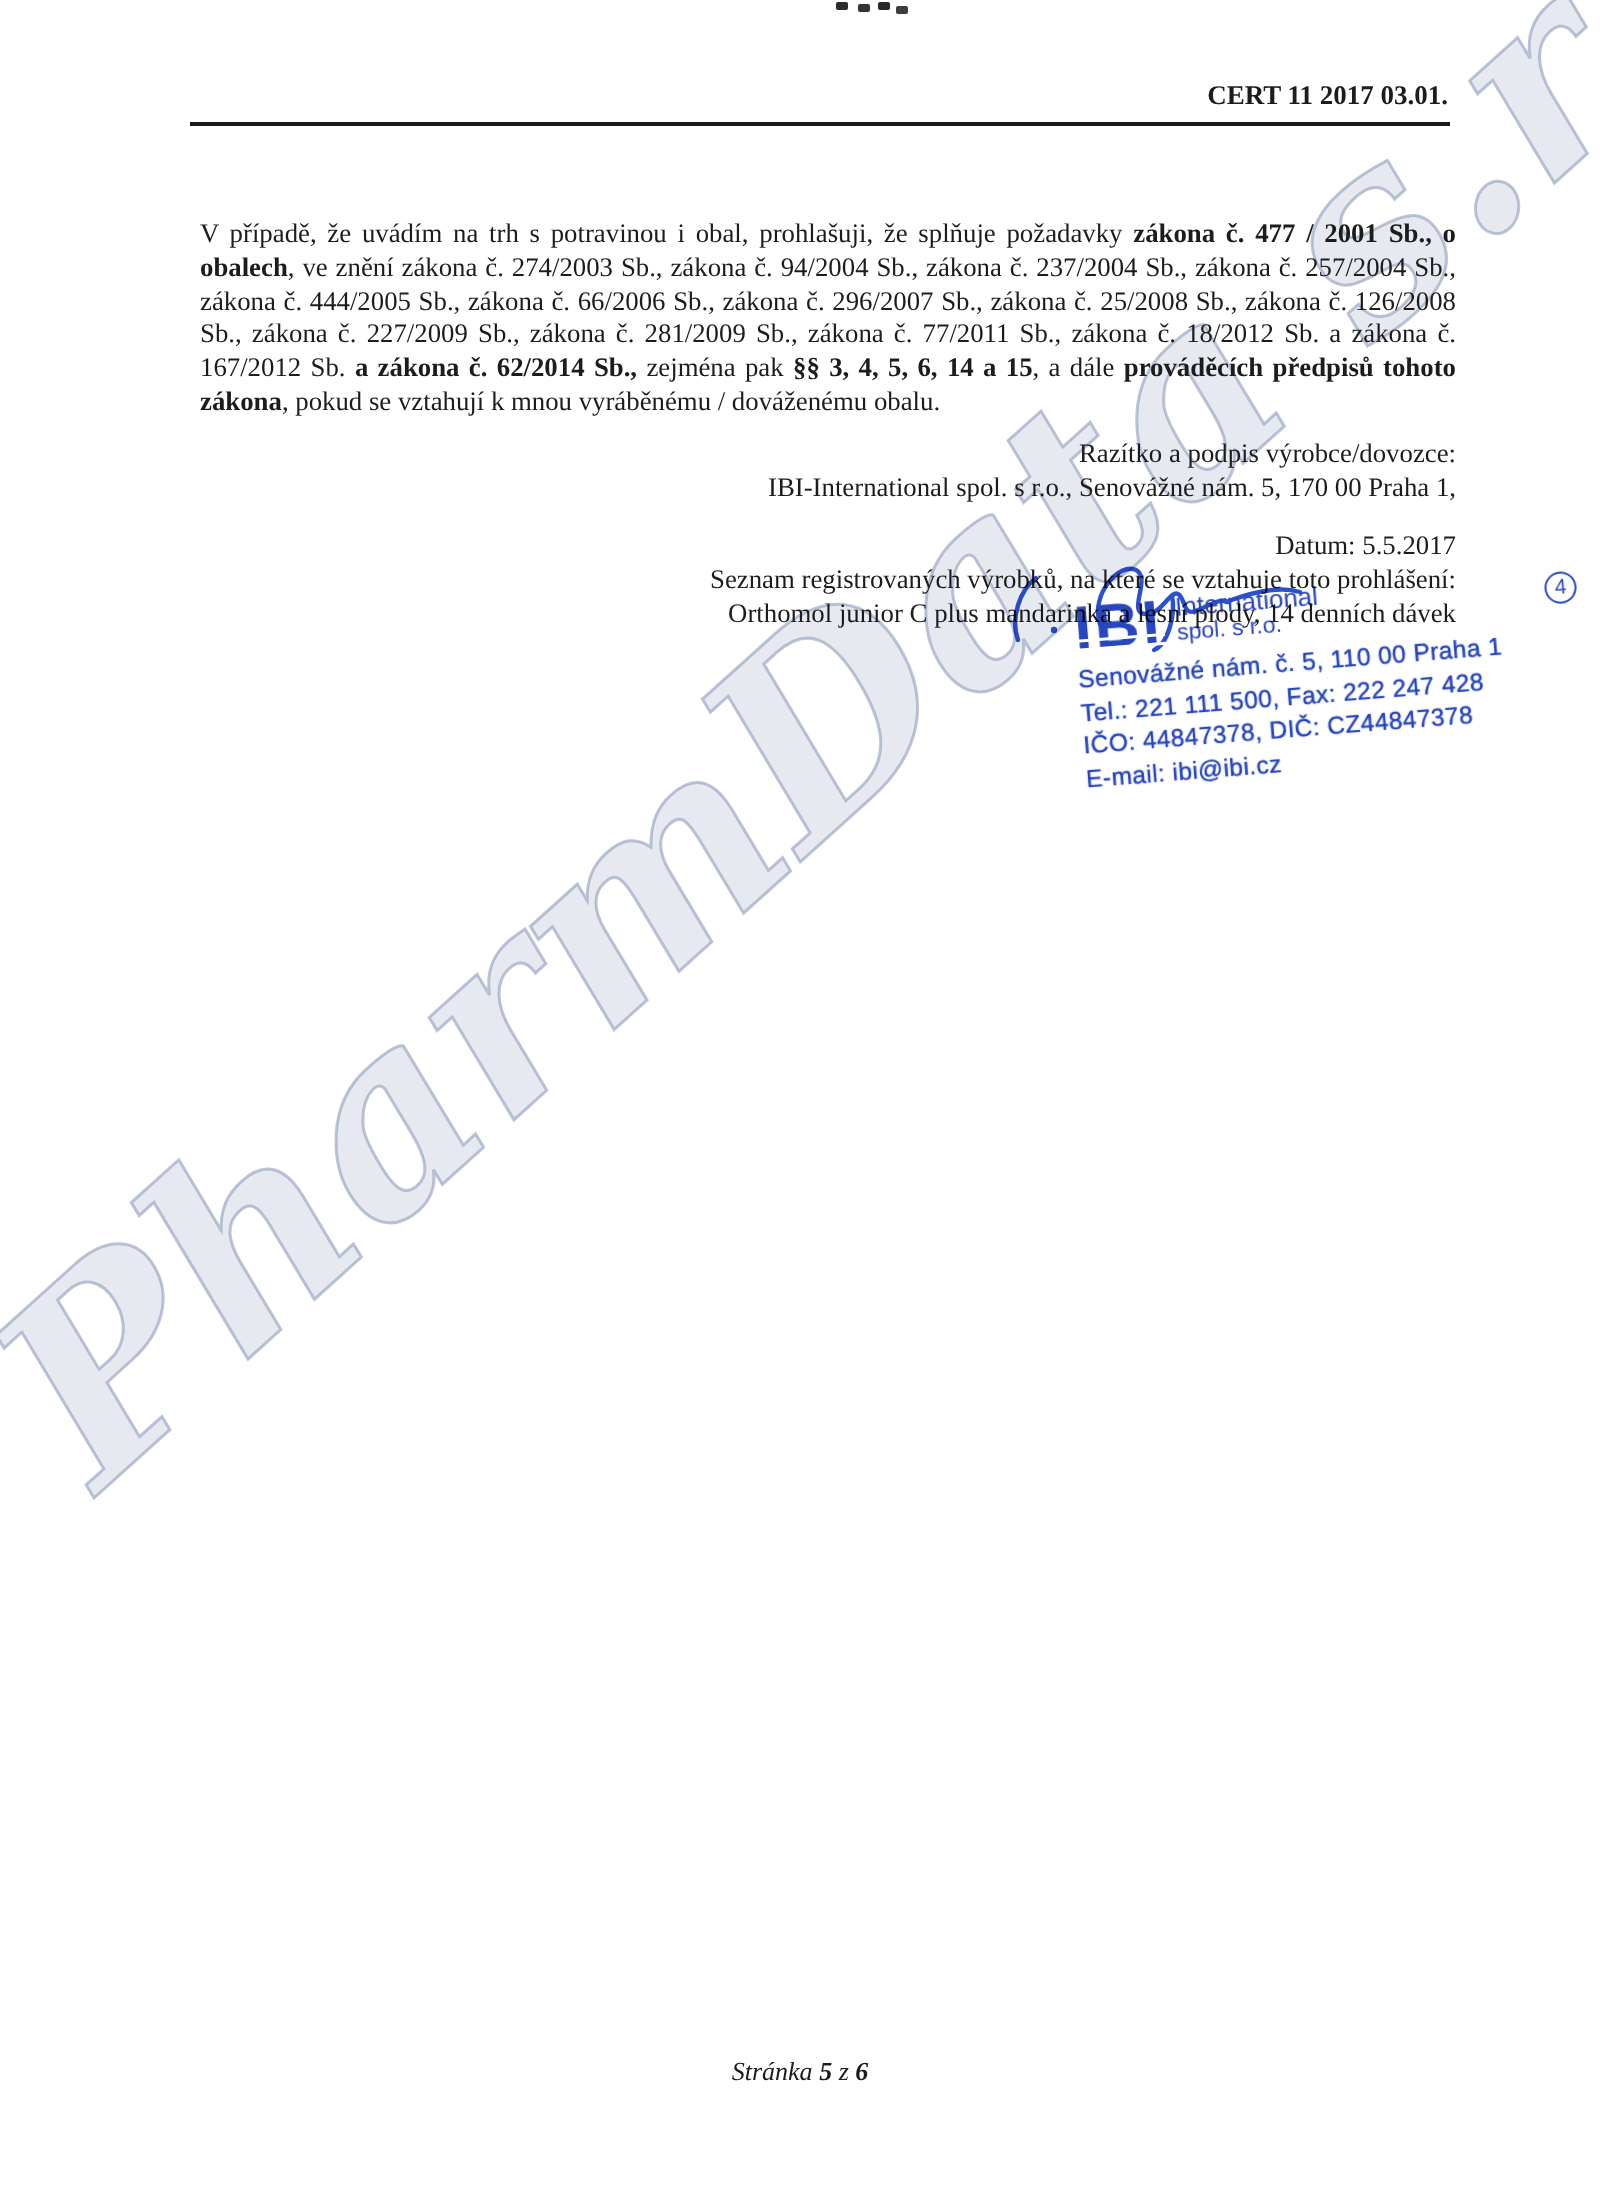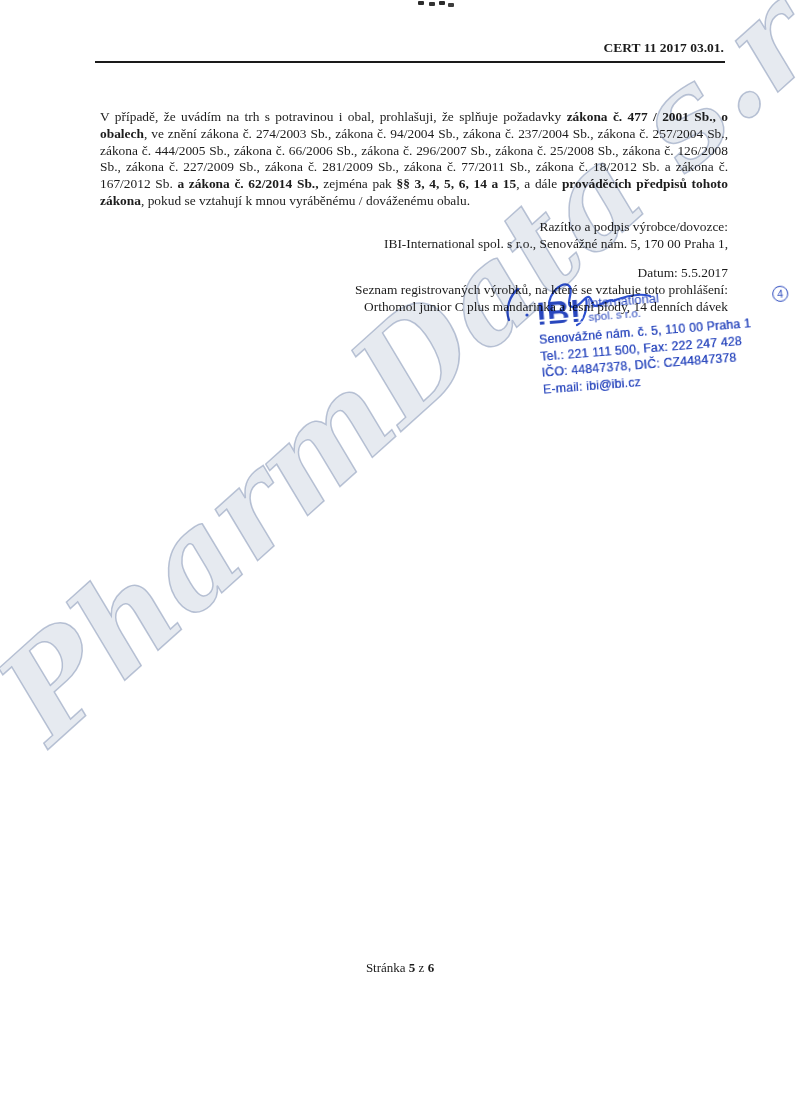--- a/index.html
+++ b/index.html
@@ -83,22 +83,22 @@
   .stamp-co-line2{font-size:11.5px;line-height:13px;}
   .stamp-badge{
     margin-left:auto;margin-top:5px;
     width:16px;height:16px;border:1.4px solid var(--stamp_ink);border-radius:50%;
     font-size:10.5px;line-height:15px;text-align:center;flex:0 0 auto;
   }
   .stamp-line{font-size:12.3px;line-height:16.5px;letter-spacing:.2px;white-space:nowrap;
     text-shadow:0 0 .6px currentColor;}
   .stamp-line.first{margin-top:2px;}
   .footer{
-    position:absolute;top:960px;left:0;width:100%;z-index:2;
-    text-align:center;font-size:13px;
+    position:absolute;top:1028px;left:0;width:100%;z-index:2;
+    text-align:center;font-size:13px;font-style:italic;
   }
 </style>
 </head>
 <body>
 
 <div class="sheet">
 
   <div class="scan-artifact"></div>
 
   <div class="watermark">PharmData s.r.o.</div>

